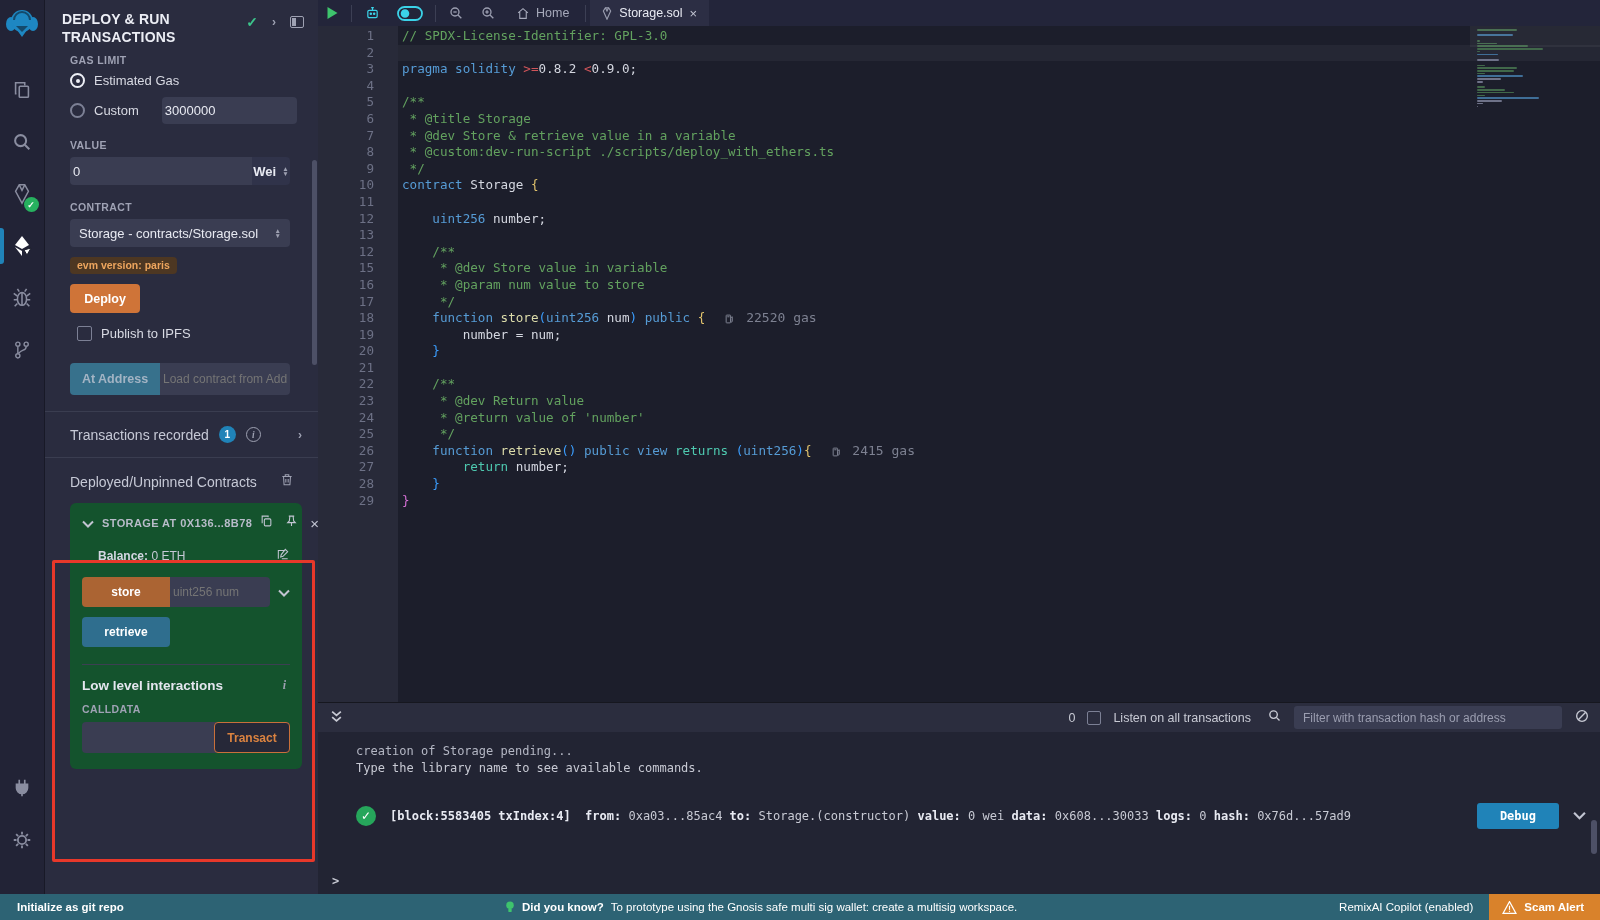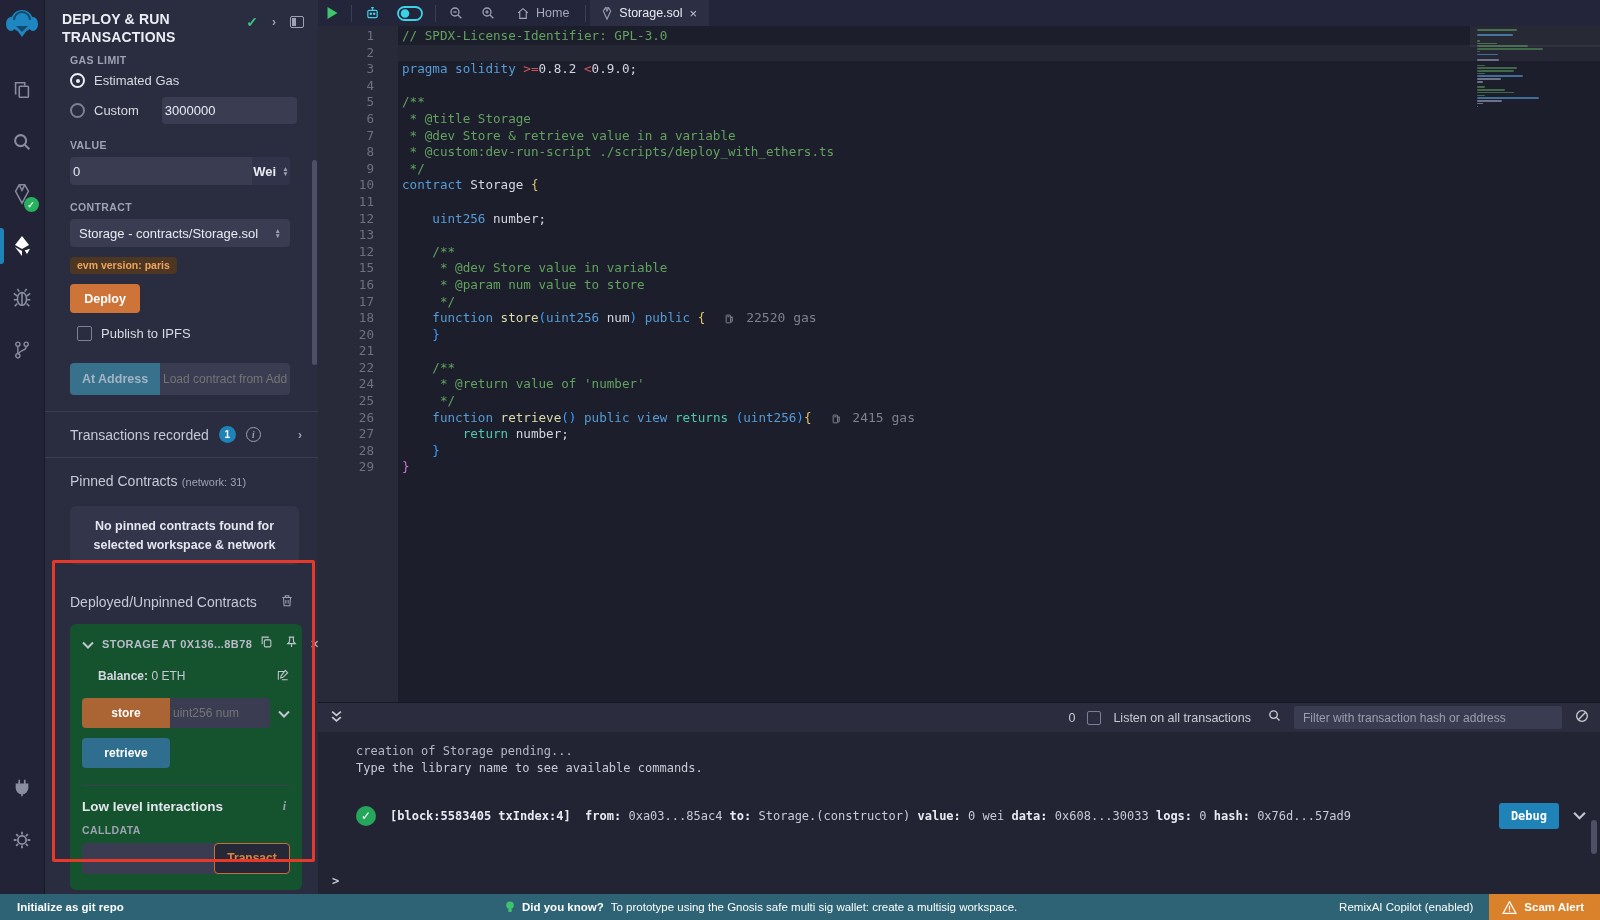--- a/index.html
+++ b/index.html
@@ -110,21 +110,21 @@
   .th-count { font-size:12.5px; color:#c8cad4; }
   .th-label { font-size:12.5px; color:#c8cad4; }
   .filter-ipt { width:268px; height:23px; background:#3a3d52; border:none; border-radius:3px; color:#e8eaf2; font-size:12px; padding:0 9px; outline:none; font-family:"Liberation Sans",sans-serif; }
   .filter-ipt::placeholder { color:#9b9eb0; }
   .terminal { height:162px; background:#222433; position:relative; font-family:"DejaVu Sans Mono","Liberation Mono",monospace; font-size:12px; color:#c8cad4; flex-shrink:0; }
   .term-lines { padding:11px 0 0 38px; line-height:17px; }
   .tx-row { display:flex; align-items:center; margin-top:26px; padding:0 14px 0 38px; }
   .tx-check { width:20px; height:20px; border-radius:50%; background:#26a65b; color:#fff; display:flex; align-items:center; justify-content:center; font-size:12px; flex-shrink:0; margin-right:14px; font-family:"Liberation Sans",sans-serif; }
   .tx-text { white-space:nowrap; overflow:hidden; }
   .tx-text b { color:#e8eaf2; }
-  .debug-btn { margin-left:auto; background:#2083b8; color:#fff; border:none; border-radius:3px; font-weight:bold; font-size:12px; height:26px; padding:0 12px; cursor:pointer; font-family:"DejaVu Sans Mono",monospace; flex-shrink:0; }
+  .debug-btn { margin-left:auto; background:#2083b8; color:#fff; border:none; border-radius:3px; font-weight:bold; font-size:12px; height:26px; padding:0 23px; cursor:pointer; font-family:"DejaVu Sans Mono",monospace; flex-shrink:0; }
   .debug-chev { margin-left:14px; color:#c2c5d2; flex-shrink:0; }
   .term-prompt { position:absolute; left:14px; bottom:6px; font-weight:bold; }
   .term-scroll { position:absolute; right:3px; bottom:40px; width:6px; height:34px; background:#4d5066; border-radius:3px; }
 
   
   .status-bar { height:26px; background:#2d6374; display:flex; align-items:center; color:#fff; font-size:12px; flex-shrink:0; }
   .sb-left { padding-left:17px; font-weight:bold; font-size:11.5px; }
   .sb-center { position:absolute; left:505px; display:flex; align-items:center; gap:7px; font-size:11.5px; }
   .sb-center b { font-weight:bold; }
   .sb-right { margin-left:auto; display:flex; align-items:center; height:100%;text-align:right; }
@@ -258,25 +258,20 @@
         <input class="ipt ataddr-ipt" placeholder="Load contract from Addre" style="">
       </div>
       <div class="divider"></div>
       <div class="txrec-row">
         <span class="txrec-label">Transactions recorded</span>
         <span class="count-badge">1</span>
         <span class="info-i">i</span>
         <span class="chev-gray txrec-chev">›</span>
       </div>
       <div class="divider" style="margin-top:0"></div>
-      <div class="pinned-sec">
-        <span class="sec-title">Pinned Contracts</span>
-        <span class="sec-sub">(network: 31)</span>
-        <div class="empty-box">No pinned contracts found for selected workspace &amp; network</div>
-      </div>
       <div class="deployed-sec">
         <div class="dep-title-row">
           <span class="sec-title">Deployed/Unpinned Contracts</span>
           <span class="trash">
             <svg width="14" height="15" viewBox="0 0 24 24" fill="none" stroke="currentColor" stroke-width="1.8">
               <path d="M4 7 L20 7 M9 7 L9 4 L15 4 L15 7 M6 7 L7 21 L17 21 L18 7 M10 11 L10 17 M14 11 L14 17"></path>
             </svg>
           </span>
         </div>
         <div class="contract-card">
@@ -407,23 +402,25 @@
             <div class="code-line"><span class="lnum">12</span><span class="tx">    </span><span class="kw">uint256</span><span class="tx"> number;</span></div>
             <div class="code-line"><span class="lnum">13</span></div>
             <div class="code-line"><span class="lnum">12</span><span class="cm">    /**</span></div>
             <div class="code-line"><span class="lnum">15</span><span class="cm">     * @dev Store value in variable</span></div>
             <div class="code-line"><span class="lnum">16</span><span class="cm">     * @param num value to store</span></div>
             <div class="code-line"><span class="lnum">17</span><span class="cm">     */</span></div>
             <div class="code-line"><span class="lnum">18</span><span class="kw">    function </span><span class="fn">store</span><span class="br-b">(</span><span class="kw">uint256</span><span class="tx"> num</span><span class="br-b">)</span><span class="kw"> public </span><span class="br-g">{</span><span class="gas-note"><svg width="9" height="10" viewBox="0 0 16 18" fill="none" stroke="#7d8191" stroke-width="1.8">
                   <rect x="2" y="2" width="8" height="14" rx="1"></rect>
                   <path d="M4 5 L8 5 M10 7 L13 5 L13 13 A1.5 1.5 0 0 1 10 13 L10 9"></path>
                 </svg> 22520 gas</span></div>
+            <div class="code-line"><span class="lnum">19</span><span class="tx">        number = num;</span></div>
             <div class="code-line"><span class="lnum">20</span><span class="br-b">    }</span></div>
             <div class="code-line"><span class="lnum">21</span></div>
             <div class="code-line"><span class="lnum">22</span><span class="cm">    /**</span></div>
+            <div class="code-line"><span class="lnum">23</span><span class="cm">     * @dev Return value</span></div>
             <div class="code-line"><span class="lnum">24</span><span class="cm">     * @return value of 'number'</span></div>
             <div class="code-line"><span class="lnum">25</span><span class="cm">     */</span></div>
             <div class="code-line"><span class="lnum">26</span><span class="kw">    function </span><span class="fn">retrieve</span><span class="br-b">()</span><span class="kw"> public view </span><span class="gn">returns </span><span class="br-b">(</span><span class="kw">uint256</span><span class="br-b">)</span><span class="br-g">{</span><span class="gas-note"><svg width="9" height="10" viewBox="0 0 16 18" fill="none" stroke="#7d8191" stroke-width="1.8">
                   <rect x="2" y="2" width="8" height="14" rx="1"></rect>
                   <path d="M4 5 L8 5 M10 7 L13 5 L13 13 A1.5 1.5 0 0 1 10 13 L10 9"></path>
                 </svg> 2415 gas</span></div>
             <div class="code-line"><span class="lnum">27</span><span class="gn">        return</span><span class="tx"> number;</span></div>
             <div class="code-line"><span class="lnum">28</span><span class="br-b">    }</span></div>
             <div class="code-line"><span class="lnum">29</span><span class="br-p">}</span></div>
           </div>

